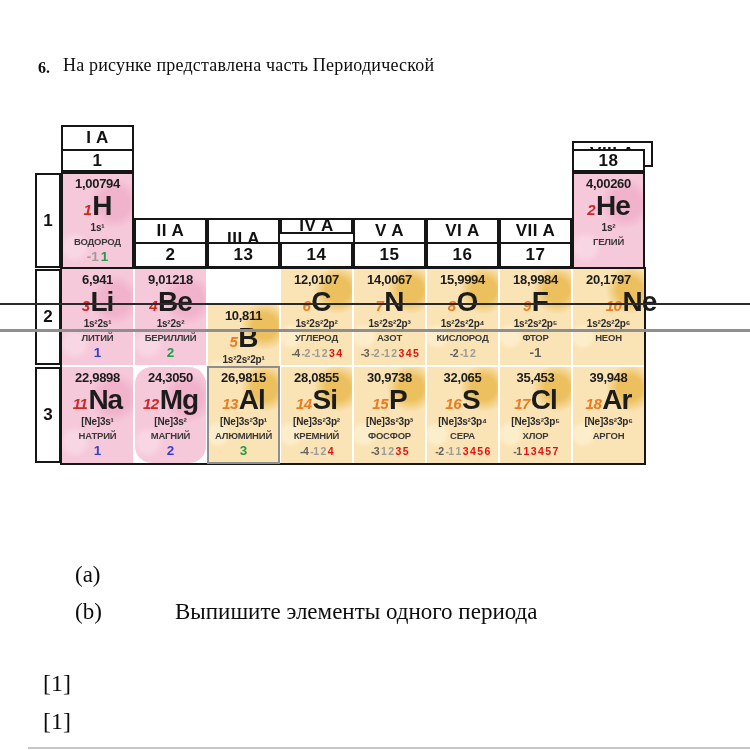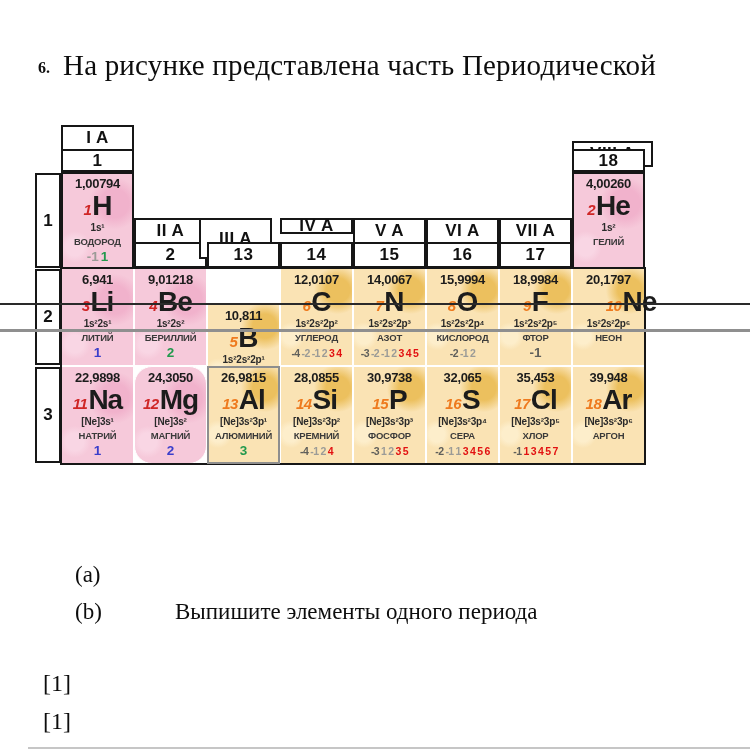--- a/index.html
+++ b/index.html
@@ -2,21 +2,21 @@
 <html><head>
 <meta charset="utf-8">
 <style>
   html,body{margin:0;padding:0;}
   body{width:750px;height:750px;background:#ffffff;position:relative;overflow:hidden;}
   .abs{position:absolute;box-sizing:border-box;}
 
   
   .qwrap{position:absolute;left:38px;top:48px;display:flex;font-family:"Liberation Serif",serif;color:#0d0d0d;}
   .qnum{font-weight:700;font-size:16px;padding-top:11px;width:25px;}
-  .qtext{font-size:29px;line-height:35px;letter-spacing:0.2px;}
+  .qtext{font-size:18px;line-height:35px;letter-spacing:0.2px;}
 
   
   #ptable{position:absolute;left:35px;top:125px;width:611px;height:341px;font-family:"Liberation Sans",sans-serif;}
   .hdr{position:absolute;box-sizing:border-box;background:#fff;border:2px solid #161616;display:flex;align-items:center;justify-content:center;font-weight:700;font-size:17px;color:#111;letter-spacing:0.5px;z-index:2;}
   .pbox{position:absolute;box-sizing:border-box;background:#fff;border:2px solid #161616;display:flex;align-items:center;justify-content:center;font-weight:700;font-size:17px;color:#111;z-index:2;}
   .cell{position:absolute;box-sizing:border-box;border:1px solid #fff;display:flex;flex-direction:column;align-items:center;padding-top:3px;z-index:1;}
   .pink{background:
     radial-gradient(circle 26px at 74% 32%, #f1b2cc 55%, rgba(241,178,204,0) 100%),
     radial-gradient(circle 16px at 18% 78%, #f9d6e4 55%, rgba(249,214,228,0) 100%),
     #f6c9da;}
@@ -66,21 +66,21 @@
 
 <div id="ptable">
   <div class="ovl" id="ovl-main"></div>
   <div class="ovl" id="ovl-h"></div>
   <div class="ovl" id="ovl-he"></div>
   <div class="ovl" id="ovl-al"></div>
 <div class="hdr" style="left: 26px; top: 0px; width: 73px; height: 26px;">I A</div>
     <div class="hdr" style="left: 26px; top: 24px; width: 73px; height: 23px;">1</div>
     <div class="hdr" style="left: 99px; top: 93px; width: 73px; height: 26px;">II A</div>
     <div class="hdr" style="left: 99px; top: 117px; width: 73px; height: 26px;">2</div>
-    <div class="hdr" style="left: 164px; top: 93px; width: 73px; height: 41px;">III A</div>
+    <div class="hdr" style="left: 172px; top: 93px; width: 73px; height: 41px;">III A</div>
     <div class="hdr" style="left: 172px; top: 117px; width: 73px; height: 26px;">13</div>
     <div class="hdr" style="left: 245px; top: 93px; width: 73px; height: 16px;">IV A</div>
     <div class="hdr" style="left: 245px; top: 117px; width: 73px; height: 26px;">14</div>
     <div class="hdr" style="left: 318px; top: 93px; width: 73px; height: 26px;">V A</div>
     <div class="hdr" style="left: 318px; top: 117px; width: 73px; height: 26px;">15</div>
     <div class="hdr" style="left: 391px; top: 93px; width: 73px; height: 26px;">VI A</div>
     <div class="hdr" style="left: 391px; top: 117px; width: 73px; height: 26px;">16</div>
     <div class="hdr" style="left: 464px; top: 93px; width: 73px; height: 26px;">VII A</div>
     <div class="hdr" style="left: 464px; top: 117px; width: 73px; height: 26px;">17</div>
     <div class="hdr" style="left: 537px; top: 16px; width: 81px; height: 26px;">VIII A</div>

